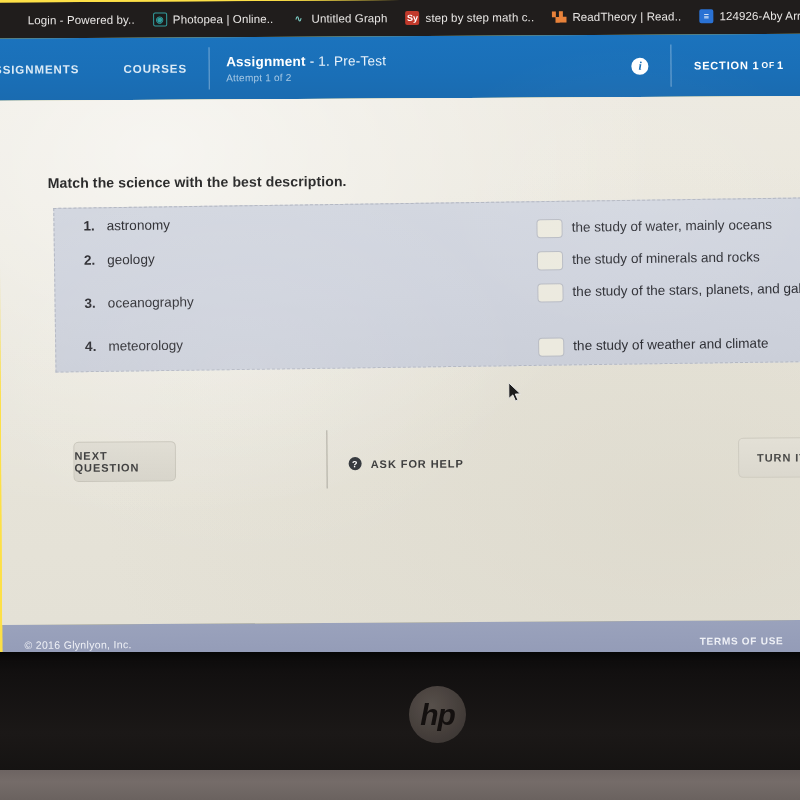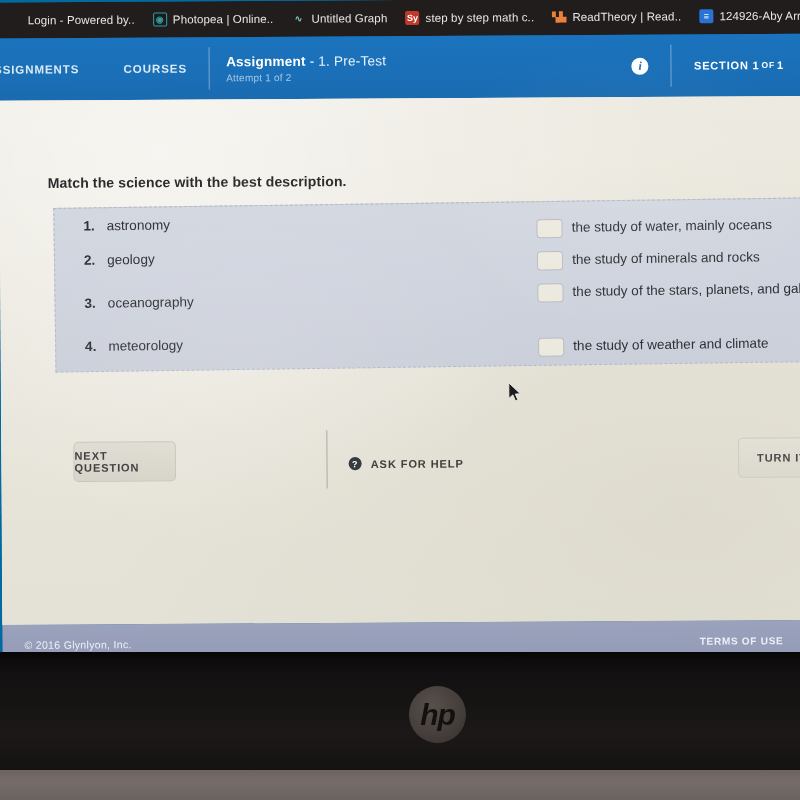--- a/index.html
+++ b/index.html
@@ -5,21 +5,21 @@
   * { margin:0; padding:0; box-sizing:border-box; }
   html, body {
     width:800px; height:800px; overflow:hidden;
     background:#0d0b0a;
     font-family:"Liberation Sans", sans-serif;
   }
 
   
   #photo {
     position:relative; width:800px; height:676px;
-    background:#0369a1;
+    background:#fde047;
   }
 
   
   #screen {
     position:absolute; left:0; top:0; width:800px; height:660px;
     transform: rotate(-0.35deg) scale(1.004);
     transform-origin: 50% 0%;
     overflow:hidden;
   }
 

